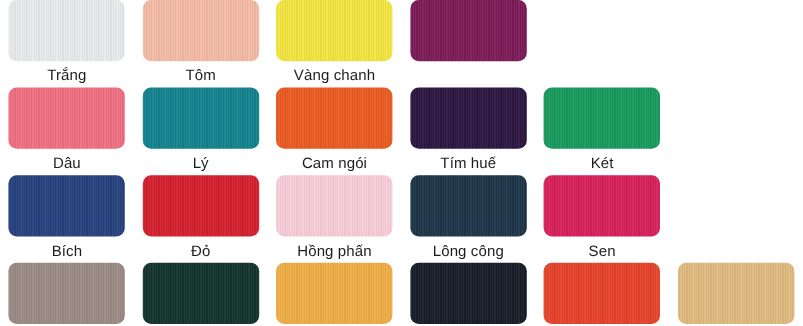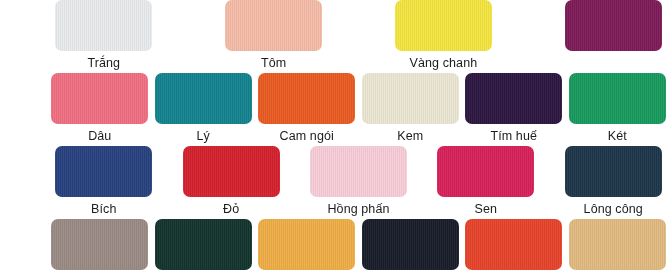--- a/index.html
+++ b/index.html
@@ -16,25 +16,24 @@
   #swatch-chart {
     width: 669px;
     height: 272px;
     position: relative;
     box-sizing: border-box;
     padding: 0;
   }
   .swatch-row {
     display: flex;
     flex-direction: row;
-    justify-content: space-between;
+    justify-content: flex-start;
     align-items: flex-start;
     height: 73px;
     box-sizing: border-box;
-    margin-left: 48px;
   }
   .swatch-cell {
     width: 111.5px;
     box-sizing: border-box;
     display: flex;
     flex-direction: column;
     align-items: center;
     justify-content: flex-start;
   }
   .swatch-chip {
@@ -98,24 +97,20 @@
     </div>
     <div class="swatch-cell">
       <div class="swatch-chip" style="background-color: rgb(18, 130, 142);"></div>
       <div class="swatch-label">Lý</div>
     </div>
     <div class="swatch-cell">
       <div class="swatch-chip" style="background-color: rgb(233, 90, 33);"></div>
       <div class="swatch-label">Cam ngói</div>
     </div>
     <div class="swatch-cell">
-      <div class="swatch-chip" style="background-color: rgb(235, 229, 210);"></div>
-      <div class="swatch-label">Kem</div>
-    </div>
-    <div class="swatch-cell">
       <div class="swatch-chip" style="background-color: rgb(43, 22, 64);"></div>
       <div class="swatch-label">Tím huế</div>
     </div>
     <div class="swatch-cell">
       <div class="swatch-chip" style="background-color: rgb(23, 153, 92);"></div>
       <div class="swatch-label">Két</div>
     </div>
   </div>
 
   <div class="swatch-row">
@@ -125,26 +120,26 @@
     </div>
     <div class="swatch-cell">
       <div class="swatch-chip" style="background-color: rgb(212, 32, 46);"></div>
       <div class="swatch-label">Đỏ</div>
     </div>
     <div class="swatch-cell">
       <div class="swatch-chip" style="background-color: rgb(247, 205, 216);"></div>
       <div class="swatch-label">Hồng phấn</div>
     </div>
     <div class="swatch-cell">
+      <div class="swatch-chip" style="background-color: rgb(29, 53, 72);"></div>
+      <div class="swatch-label">Lông công</div>
+    </div>
+    <div class="swatch-cell">
       <div class="swatch-chip" style="background-color: rgb(214, 32, 89);"></div>
       <div class="swatch-label">Sen</div>
-    </div>
-    <div class="swatch-cell">
-      <div class="swatch-chip" style="background-color: rgb(29, 53, 72);"></div>
-      <div class="swatch-label">Lông công</div>
     </div>
   </div>
 
   <div class="swatch-row row-last">
     <div class="swatch-cell">
       <div class="swatch-chip" style="background-color: rgb(155, 138, 132);"></div>
 
     </div>
     <div class="swatch-cell">
       <div class="swatch-chip" style="background-color: rgb(19, 51, 44);"></div>

